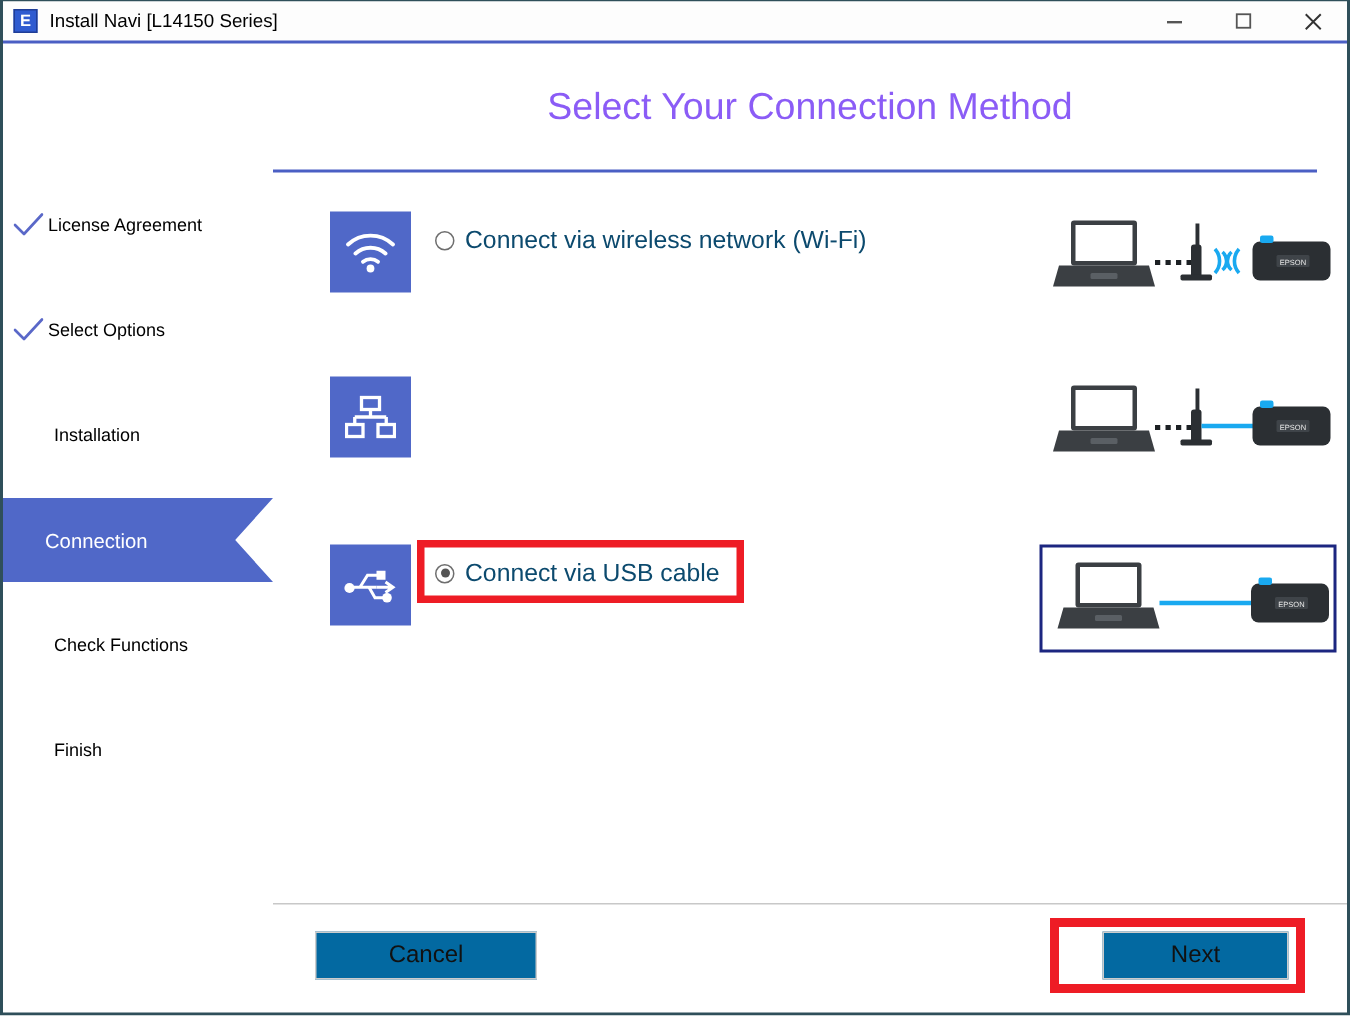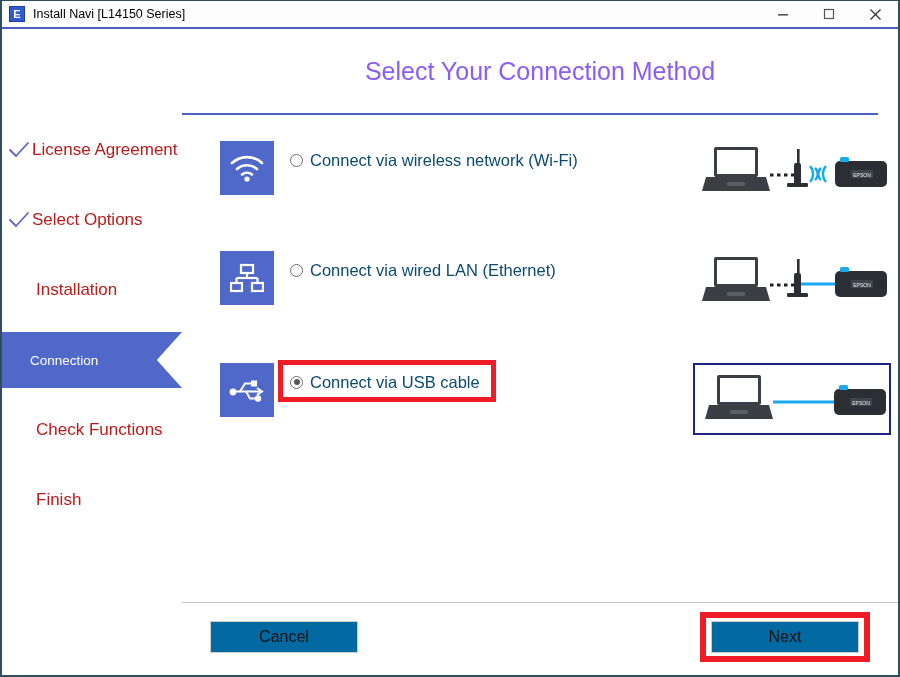--- a/index.html
+++ b/index.html
@@ -99,22 +99,22 @@
   .step-check {
     width: 22px; min-width: 22px;
     height: 22px;
     margin-right: 2px;
     display: flex;
     align-items: center;
     justify-content: center;
   }
   .step-check svg { display: block; }
   .step-label {
-    font-size: 17px;
-    color: #b91c1c;
+    font-size: 12px;
+    color: #000000;
     white-space: nowrap;
   }
   .step.active {
     padding-left: 0;
   }
   .step.active .banner {
     position: absolute;
     left: 0; top: 7px;
     width: 180px; height: 56px;
     background: #5068c8;
@@ -271,21 +271,21 @@
     box-sizing: border-box;
     display: flex;
     align-items: center;
     justify-content: center;
     font-size: 16px;
     color: #111111;
     cursor: pointer;
     font-family: "Liberation Sans", sans-serif;
   }
   #cancel-btn { left: 28px; width: 148px; }
-  #next-btn   { right: 39px; width: 148px; }
+  #next-btn   { right: 39px; width: 124px; }
   #next-red {
     position: absolute;
     right: 28px;
     top: 9px;
     width: 170px;
     height: 50px;
     border: 6px solid #ee1c25;
     box-sizing: border-box;
     pointer-events: none;
   }
@@ -412,24 +412,20 @@
           <div class="opt-tile">
             <svg width="34" height="30" viewBox="0 0 34 30">
               <rect x="11" y="2" width="12" height="8" fill="none" stroke="#ffffff" stroke-width="2.2"></rect>
               <rect x="1" y="20" width="11" height="8" fill="none" stroke="#ffffff" stroke-width="2.2"></rect>
               <rect x="22" y="20" width="11" height="8" fill="none" stroke="#ffffff" stroke-width="2.2"></rect>
               <line x1="17" y1="10" x2="17" y2="15" stroke="#ffffff" stroke-width="2.2"></line>
               <line x1="6.5" y1="15" x2="27.5" y2="15" stroke="#ffffff" stroke-width="2.2"></line>
               <line x1="6.5" y1="15" x2="6.5" y2="20" stroke="#ffffff" stroke-width="2.2"></line>
               <line x1="27.5" y1="15" x2="27.5" y2="20" stroke="#ffffff" stroke-width="2.2"></line>
             </svg>
-          </div>
-          <div class="opt-choice">
-            <span class="radio"></span>
-            <span class="opt-label">Connect via wired LAN (Ethernet)</span>
           </div>
           <div class="illus">
             <svg width="196" height="80" viewBox="0 0 196 80">
               <rect x="20" y="14" width="44" height="30" rx="2" fill="#3b3f43"></rect>
               <rect x="23" y="17" width="38" height="24" fill="#ffffff"></rect>
               <path d="M12 44 L72 44 L76 58 L8 58 Z" fill="#3b3f43"></path>
               <rect x="33" y="49" width="18" height="4" rx="1" fill="#5a5f64"></rect>
               <line x1="76" y1="42" x2="103" y2="42" stroke="#1d2124" stroke-width="3.2" stroke-dasharray="3.5,3.5"></line>
               <rect x="100" y="30" width="7" height="22" rx="2" fill="#2b2f33"></rect>
               <rect x="103" y="16" width="2.6" height="16" fill="#2b2f33"></rect>

